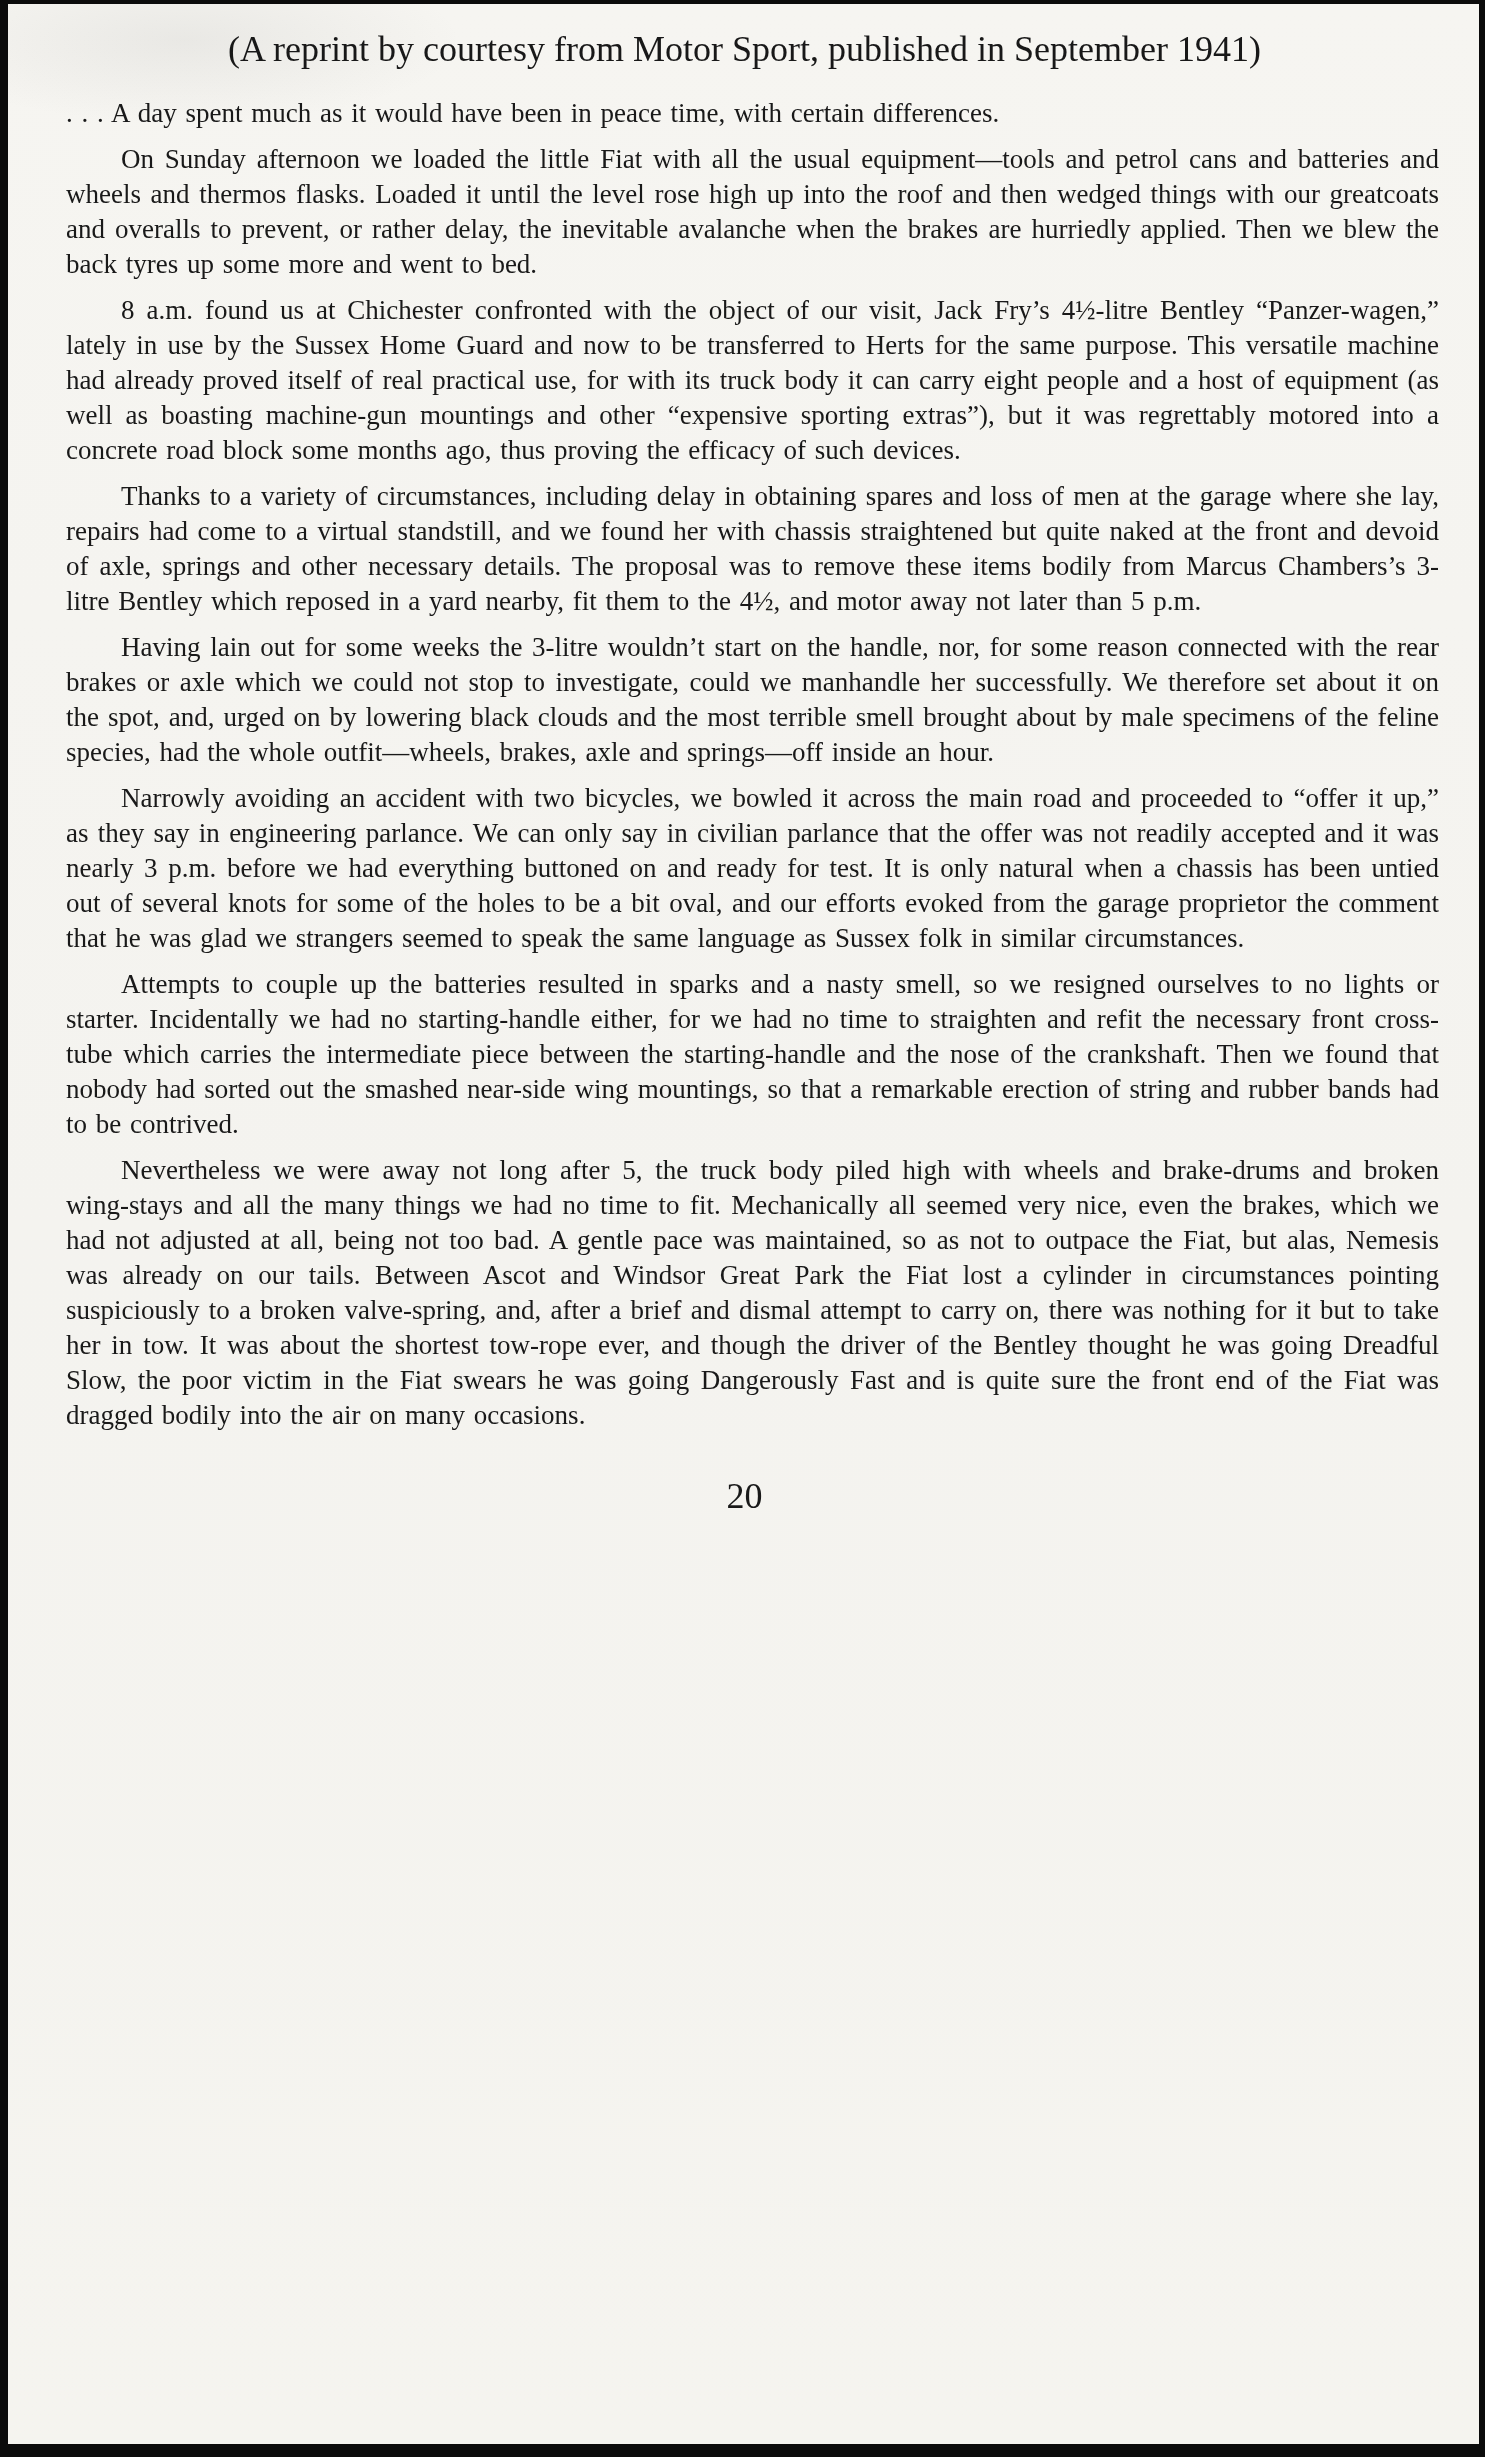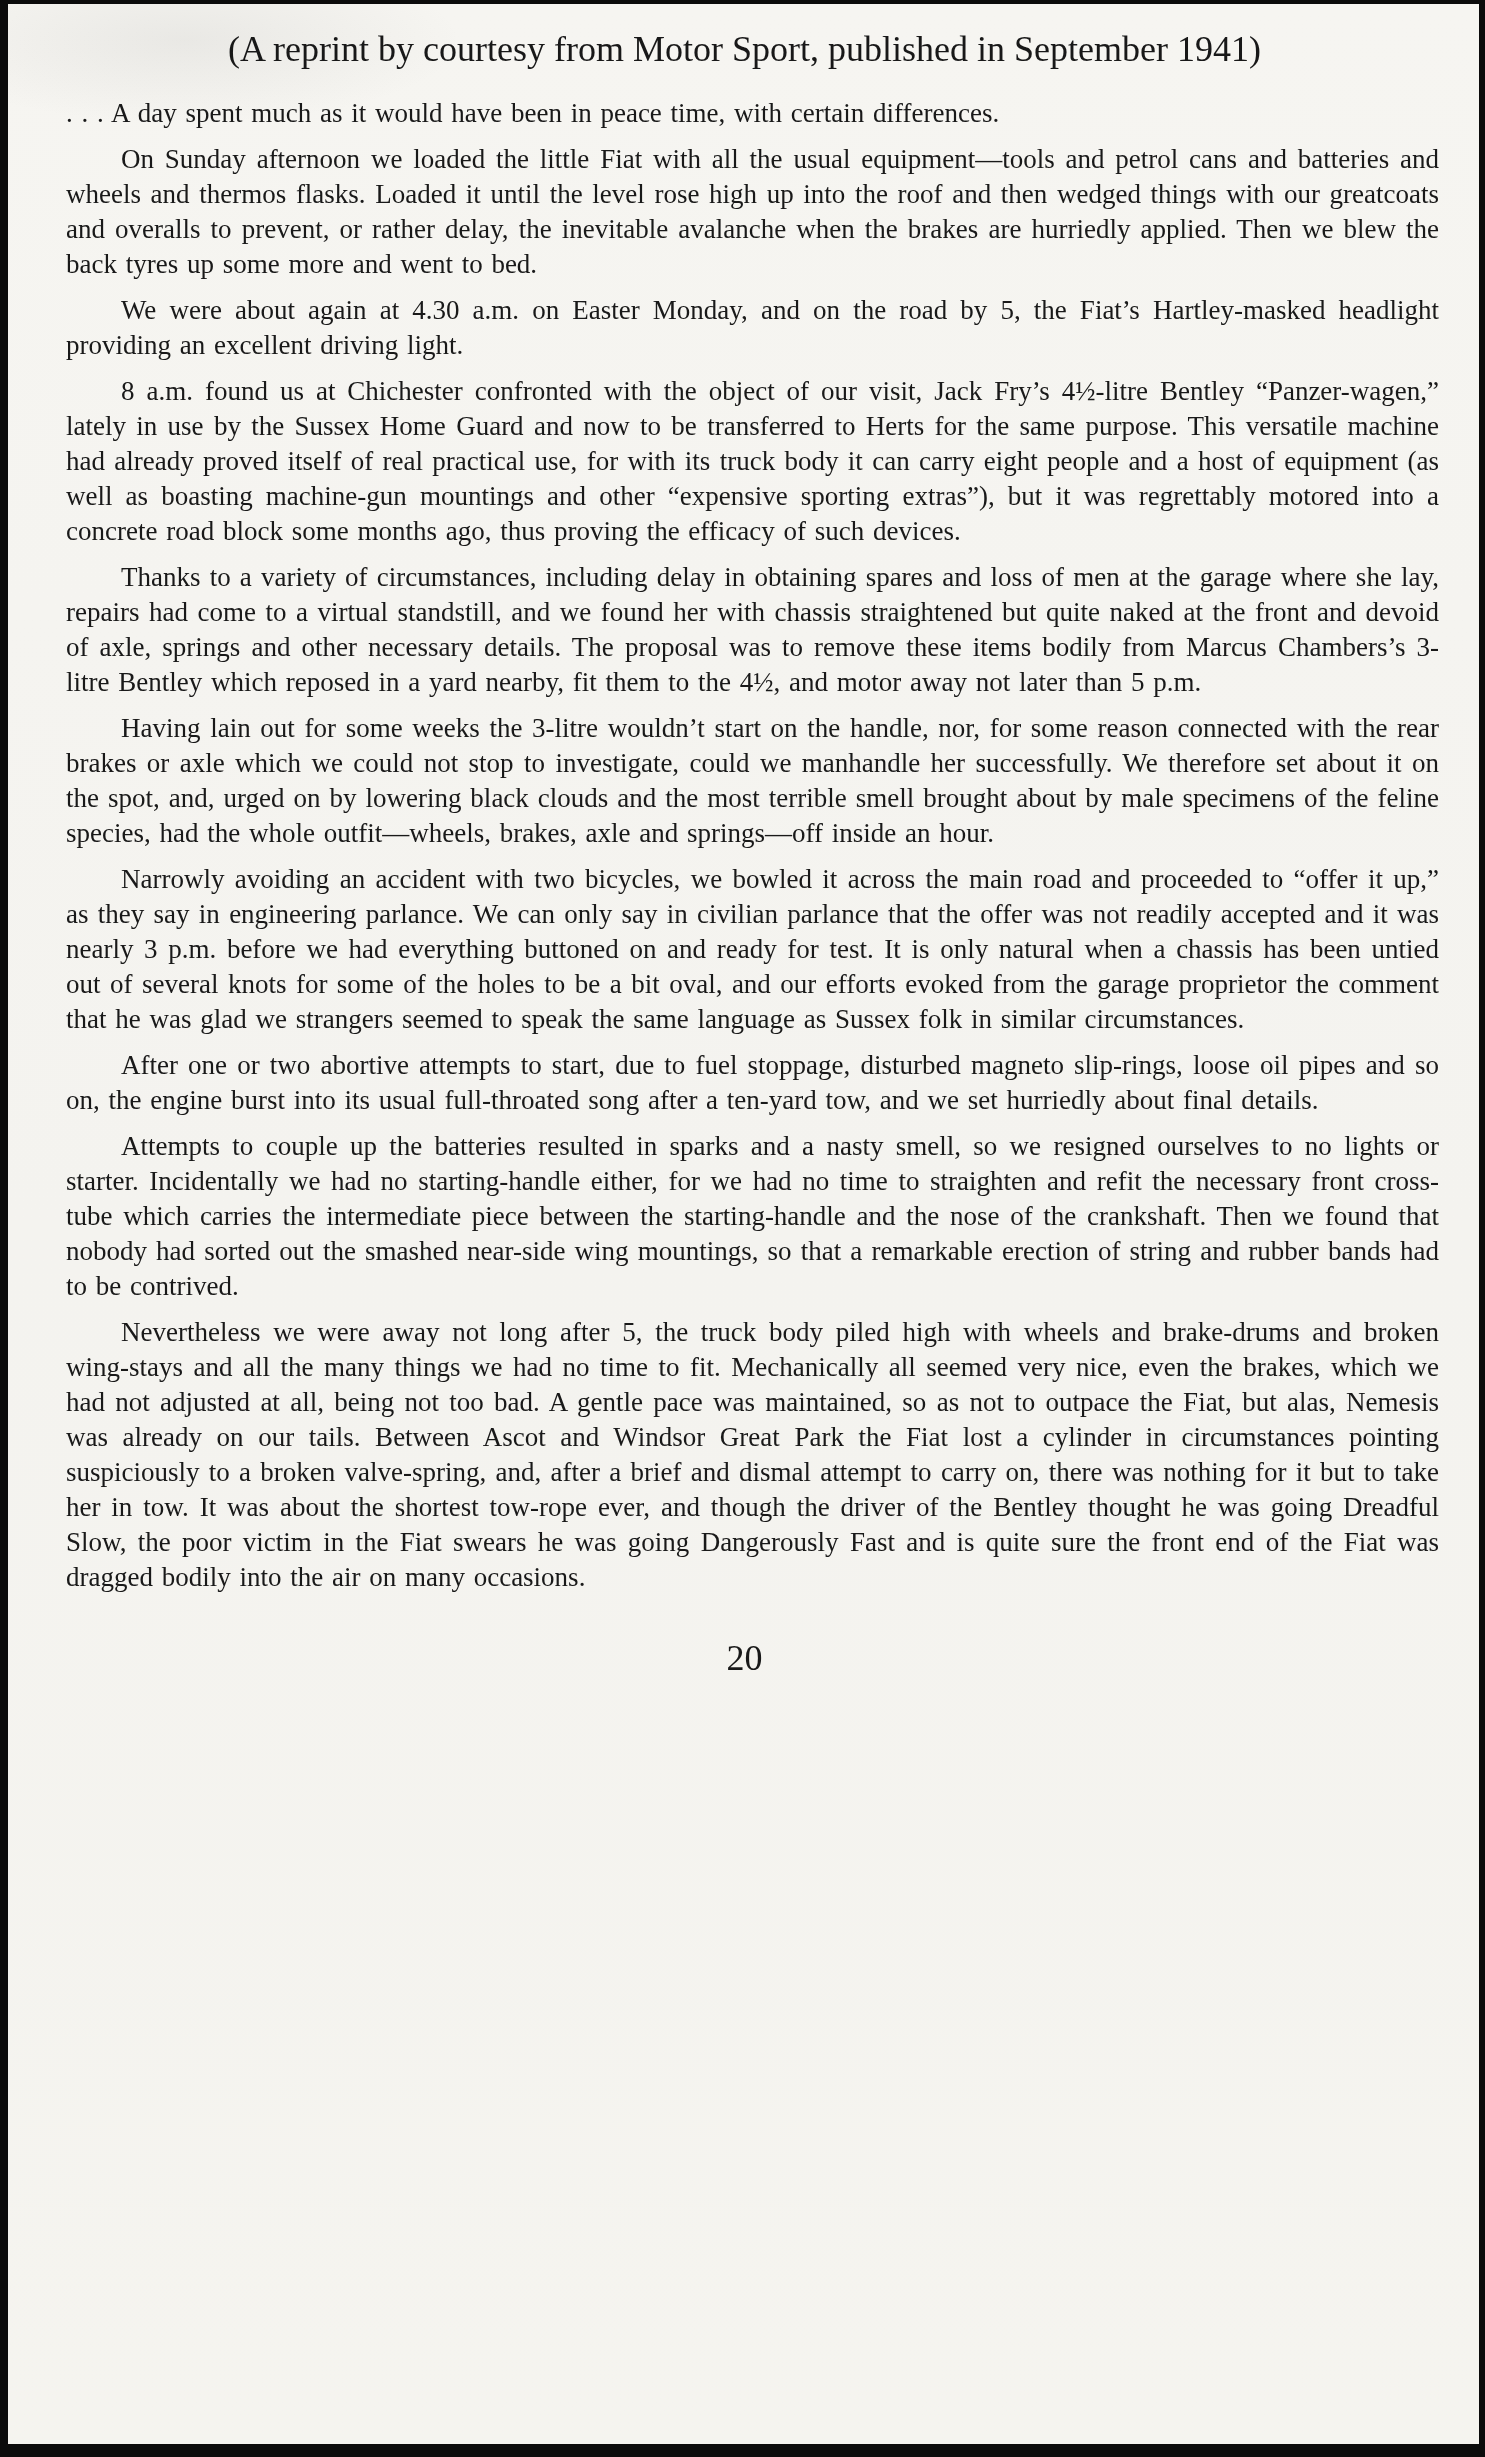--- a/index.html
+++ b/index.html
@@ -65,25 +65,23 @@
 </head>
 <body>
 
 <div class="page">
 
   <p class="subtitle">(A reprint by courtesy from Motor Sport, published in September 1941)</p>
 
   <div class="body-text">
       <p>. . . A day spent much as it would have been in peace time, with certain differences.</p>
       <p>On Sunday afternoon we loaded the little Fiat with all the usual equipment—tools and petrol cans and batteries and wheels and thermos flasks.  Loaded it until the level rose high up into the roof and then wedged things with our greatcoats and overalls to prevent, or rather delay, the inevitable avalanche when the brakes are hurriedly applied.  Then we blew the back tyres up some more and went to bed.</p>
-      <p>We were about again at 4.30 a.m. on Easter Monday, and on the road by 5, the Fiat’s Hartley-masked headlight providing an excellent driving light.</p>
       <p>8 a.m. found us at Chichester confronted with the object of our visit, Jack Fry’s 4½-litre Bentley “Panzer-wagen,” lately in use by the Sussex Home Guard and now to be transferred to Herts for the same purpose.  This versatile machine had already proved itself of real practical use, for with its truck body it can carry eight people and a host of equipment (as well as boasting machine-gun mountings and other “expensive sporting extras”), but it was regrettably motored into a concrete road block some months ago, thus proving the efficacy of such devices.</p>
       <p>Thanks to a variety of circumstances, including delay in obtaining spares and loss of men at the garage where she lay, repairs had come to a virtual standstill, and we found her with chassis straightened but quite naked at the front and devoid of axle, springs and other necessary details.  The proposal was to remove these items bodily from Marcus Chambers’s 3-litre Bentley which reposed in a yard nearby, fit them to the 4½, and motor away not later than 5 p.m.</p>
       <p>Having lain out for some weeks the 3-litre wouldn’t start on the handle, nor, for some reason connected with the rear brakes or axle which we could not stop to investigate, could we manhandle her successfully.  We therefore set about it on the spot, and, urged on by lowering black clouds and the most terrible smell brought about by male specimens of the feline species, had the whole outfit—wheels, brakes, axle and springs—off inside an hour.</p>
       <p>Narrowly avoiding an accident with two bicycles, we bowled it across the main road and proceeded to “offer it up,” as they say in engineering parlance. We can only say in civilian parlance that the offer was not readily accepted and it was nearly 3 p.m. before we had everything buttoned on and ready for test.  It is only natural when a chassis has been untied out of several knots for some of the holes to be a bit oval, and our efforts evoked from the garage proprietor the comment that he was glad we strangers seemed to speak the same language as Sussex folk in similar circumstances.</p>
-      <p>After one or two abortive attempts to start, due to fuel stoppage, disturbed magneto slip-rings, loose oil pipes and so on, the engine burst into its usual full-throated song after a ten-yard tow, and we set hurriedly about final details.</p>
       <p>Attempts to couple up the batteries resulted in sparks and a nasty smell, so we resigned ourselves to no lights or starter.  Incidentally we had no starting-handle either, for we had no time to straighten and refit the necessary front cross-tube which carries the intermediate piece between the starting-handle and the nose of the crankshaft.  Then we found that nobody had sorted out the smashed near-side wing mountings, so that a remarkable erection of string and rubber bands had to be contrived.</p>
       <p>Nevertheless we were away not long after 5, the truck body piled high with wheels and brake-drums and broken wing-stays and all the many things we had no time to fit.  Mechanically all seemed very nice, even the brakes, which we had not adjusted at all, being not too bad.  A gentle pace was maintained, so as not to outpace the Fiat, but alas, Nemesis was already on our tails.  Between Ascot and Windsor Great Park the Fiat lost a cylinder in circumstances pointing suspiciously to a broken valve-spring, and, after a brief and dismal attempt to carry on, there was nothing for it but to take her in tow.  It was about the shortest tow-rope ever, and though the driver of the Bentley thought he was going Dreadful Slow, the poor victim in the Fiat swears he was going Dangerously Fast and is quite sure the front end of the Fiat was dragged bodily into the air on many occasions.</p>
     </div>
 
   <div class="page-number">20</div>
 </div>
 
 
 </body></html>

